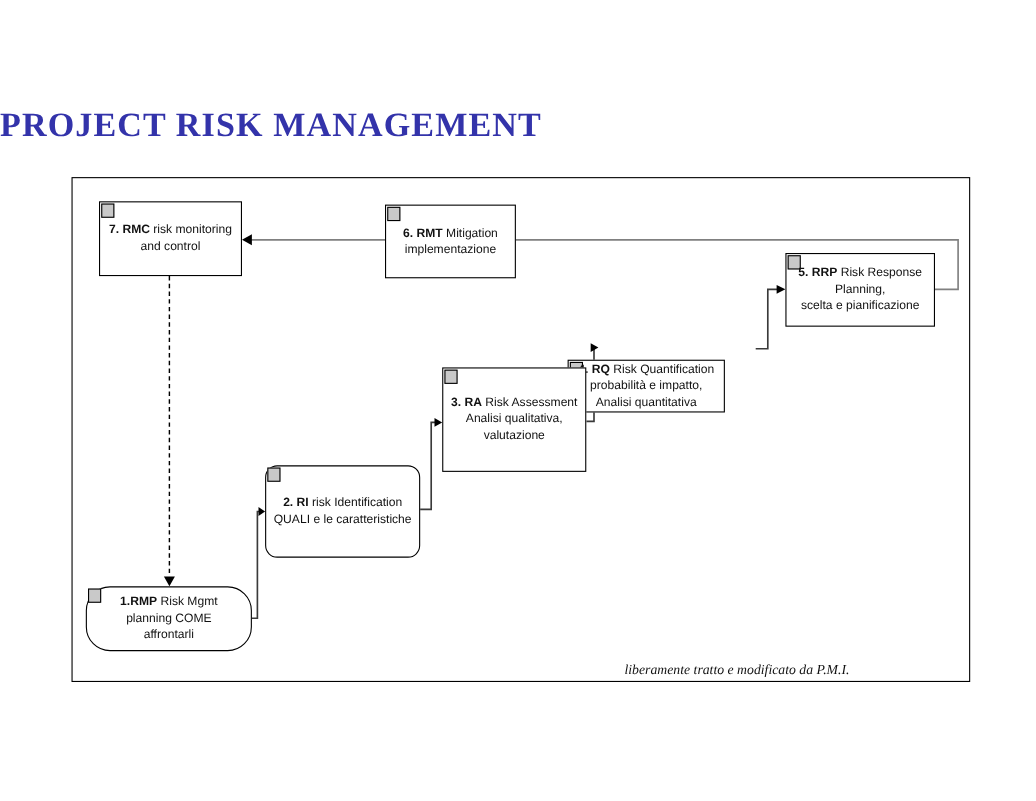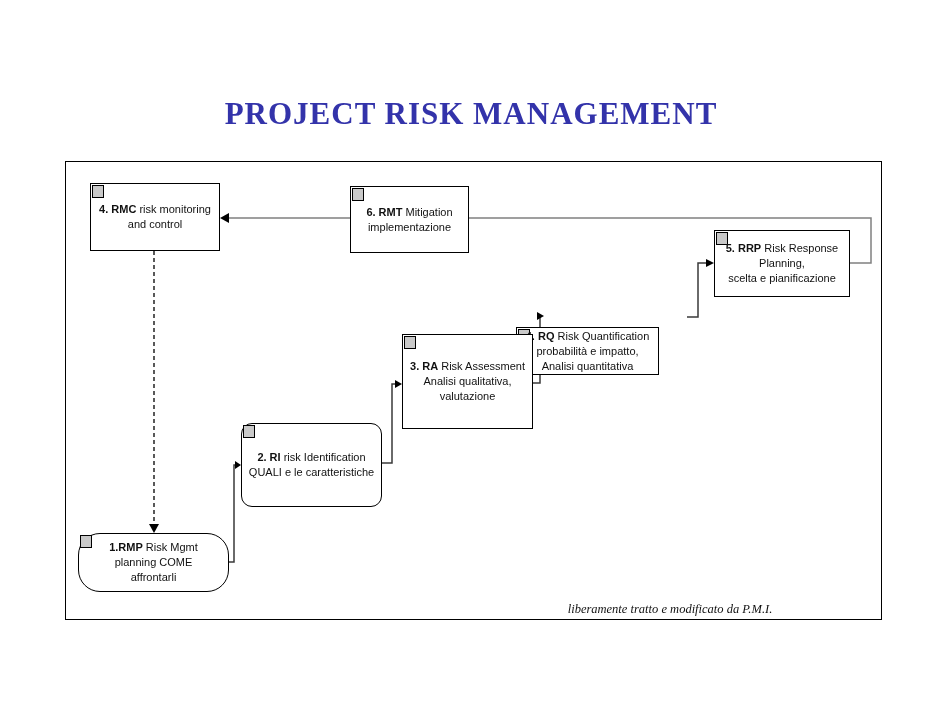--- a/index.html
+++ b/index.html
@@ -2,21 +2,21 @@
 <html><head>
 <meta charset="utf-8">
 <style>
   html,body{margin:0;padding:0;background:#ffffff;}
   .stage{
     position:relative;width:942px;height:728px;background:#ffffff;overflow:hidden;
     font-family:"Liberation Sans",sans-serif;
   }
   .page-title{
     position:absolute;left:0;top:96px;width:942px;margin:0;
-    text-align:center;font-family:"Liberation Serif",serif;font-weight:bold;
+    text-align:left;font-family:"Liberation Serif",serif;font-weight:bold;
     font-size:31px;letter-spacing:1px;color:#3333AA;
   }
   .frame{
     position:absolute;left:65px;top:161px;width:817px;height:459px;
     border:1.5px solid #000;box-sizing:border-box;background:transparent;
   }
   svg.layer{position:absolute;left:0;top:0;width:942px;height:728px;pointer-events:none;}
   .under{z-index:1}
   .over{z-index:3}
   .pbox{
@@ -74,21 +74,21 @@
     <polyline class="conn" points="687,317 698,317 698,263 707,263"></polyline>
     <polygon class="arr" points="706,259 706,267 714,263"></polygon>
 
     <polyline class="conn-gray" points="850,263 871,263 871,218 228,218" style="stroke: rgb(128, 128, 128);"></polyline>
     <polygon class="arr" points="229,213 229,223 220,218"></polygon>
   </svg>
 
   <div class="pbox" id="box7">
     <div class="tab"></div>
     <div class="txt">
-      <span class="b">4. RMC</span><span> risk monitoring</span>
+      <span class="b">7. RMC</span><span> risk monitoring</span>
       <div>and control</div>
     </div>
   </div>
 
   <div class="pbox" id="box6">
     <div class="tab"></div>
     <div class="txt">
       <span class="b">6. RMT</span><span> Mitigation</span>
       <div>implementazione</div>
     </div>

